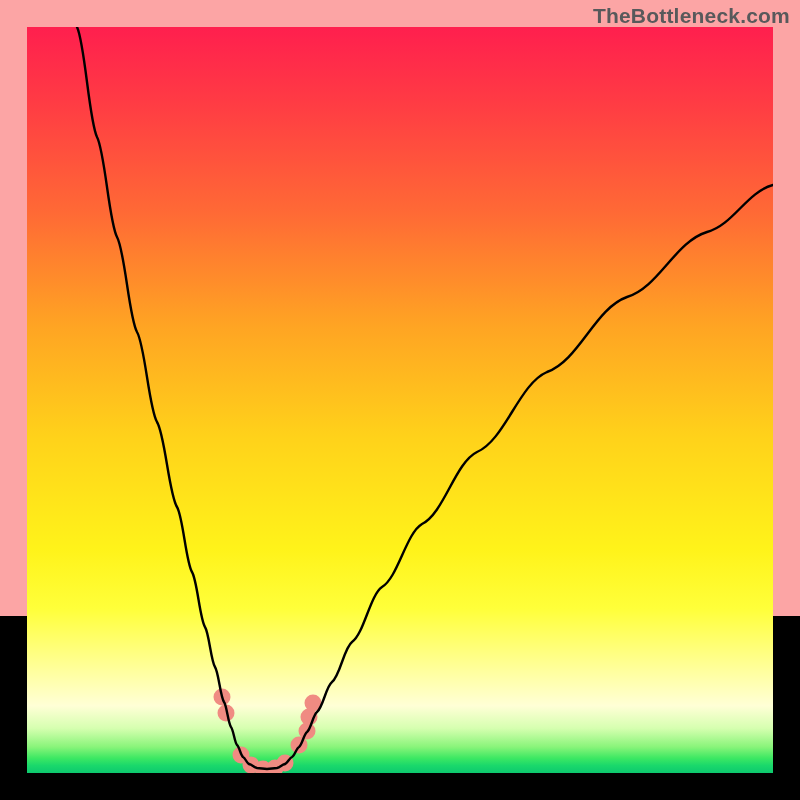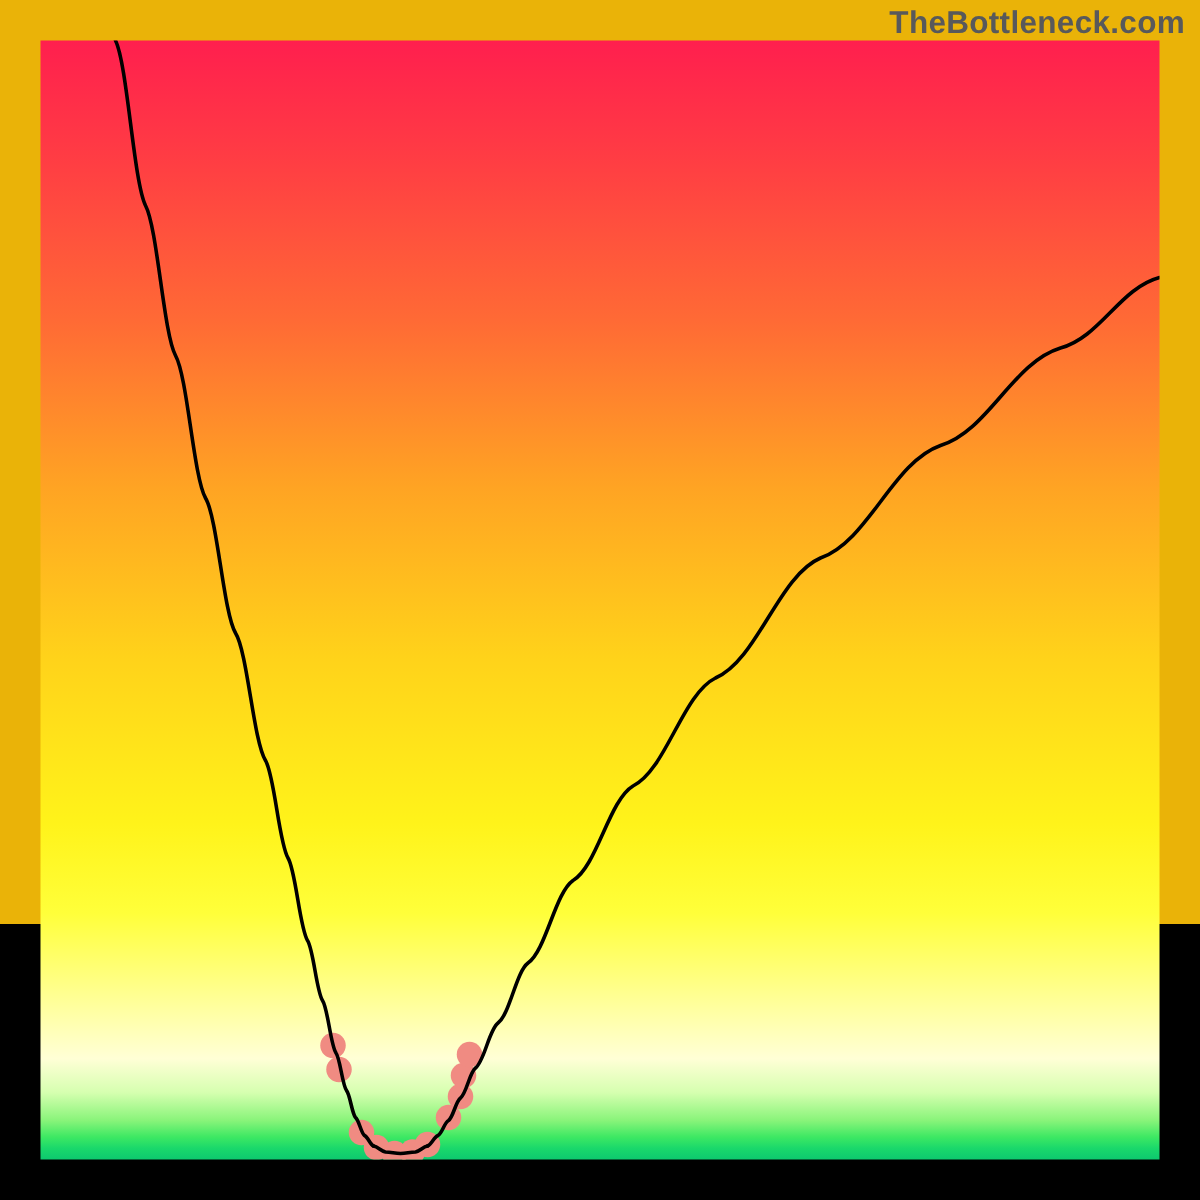--- a/index.html
+++ b/index.html
@@ -8,21 +8,21 @@
     width: 800px;
     height: 800px;
     overflow: hidden;
     background: #000;
     font-family: Arial, Helvetica, sans-serif;
   }
   .frame {
     position: relative;
     width: 800px;
     height: 616px;
-    background: #eab308;
+    background: #fca5a5;
   }
   .plot {
     position: absolute;
     left: 27px;
     top: 27px;
     width: 746px;
     height: 746px;
     background: linear-gradient(
       to bottom,
       #ff1f4e 0%,

